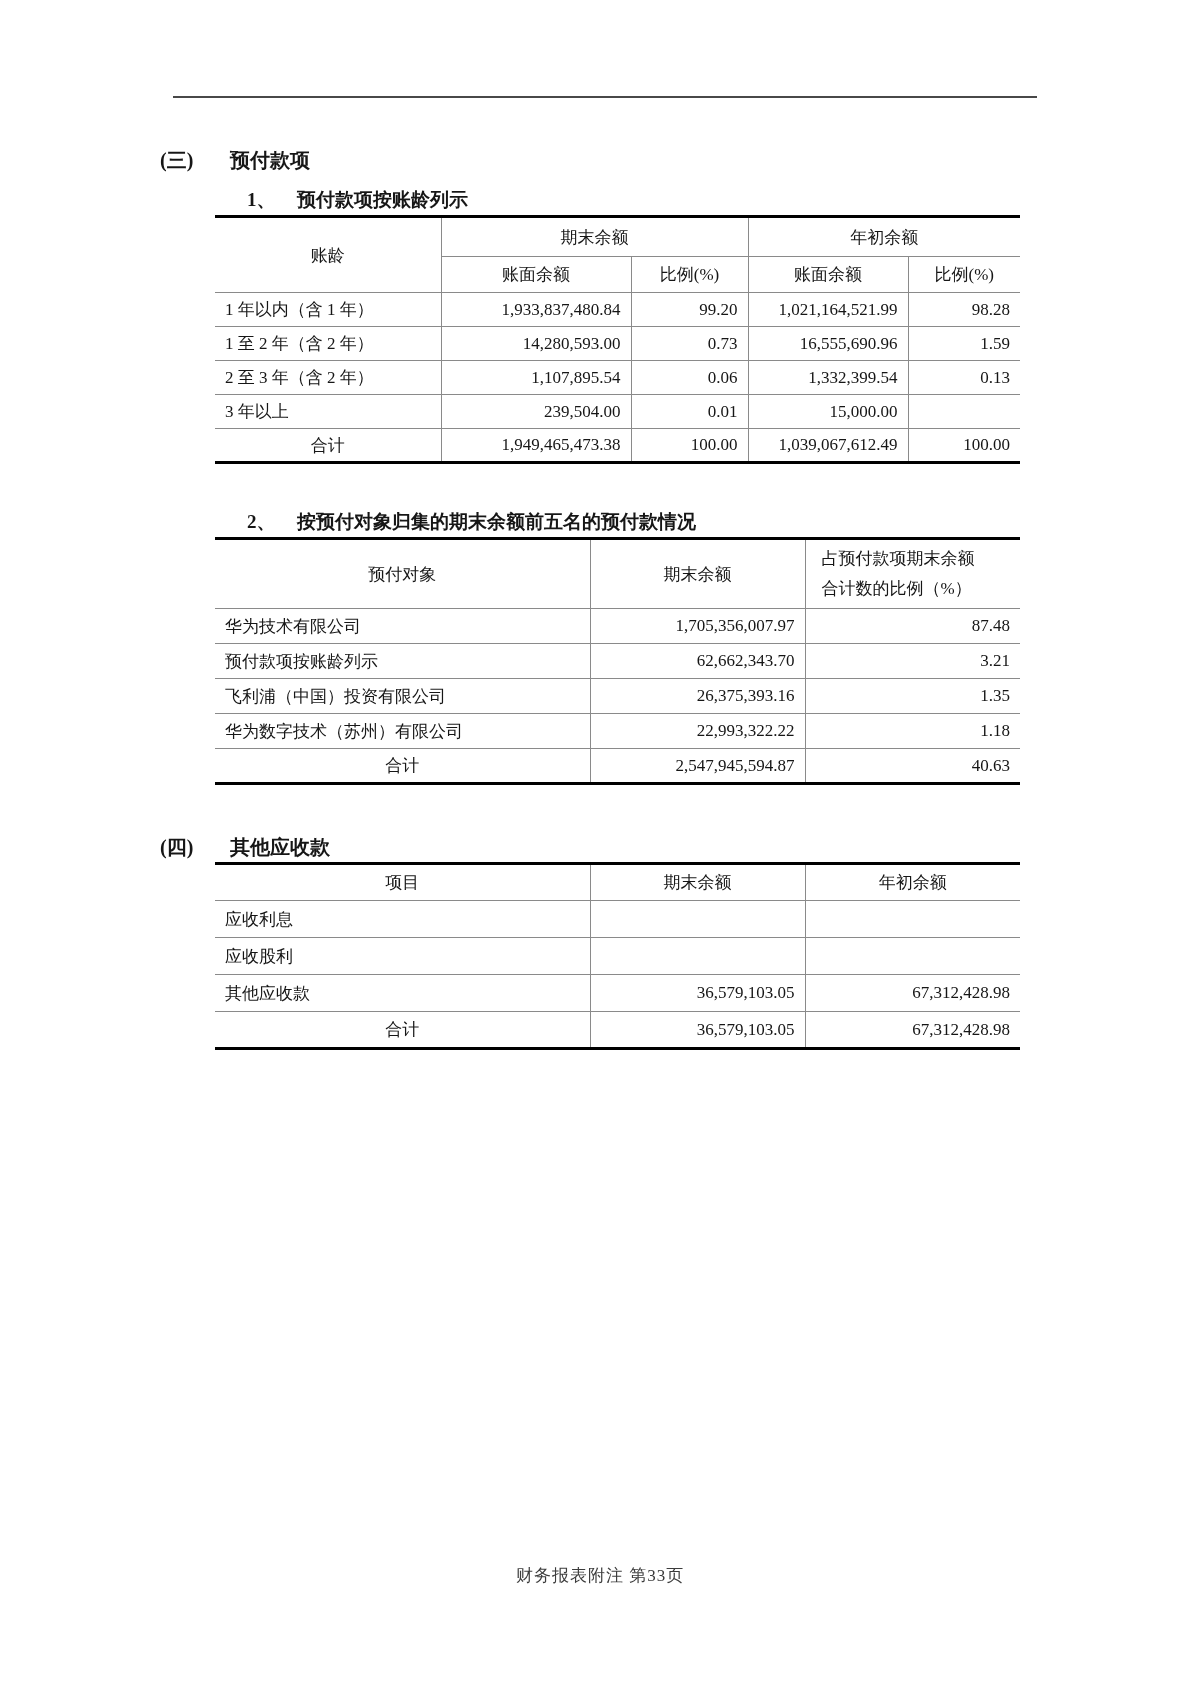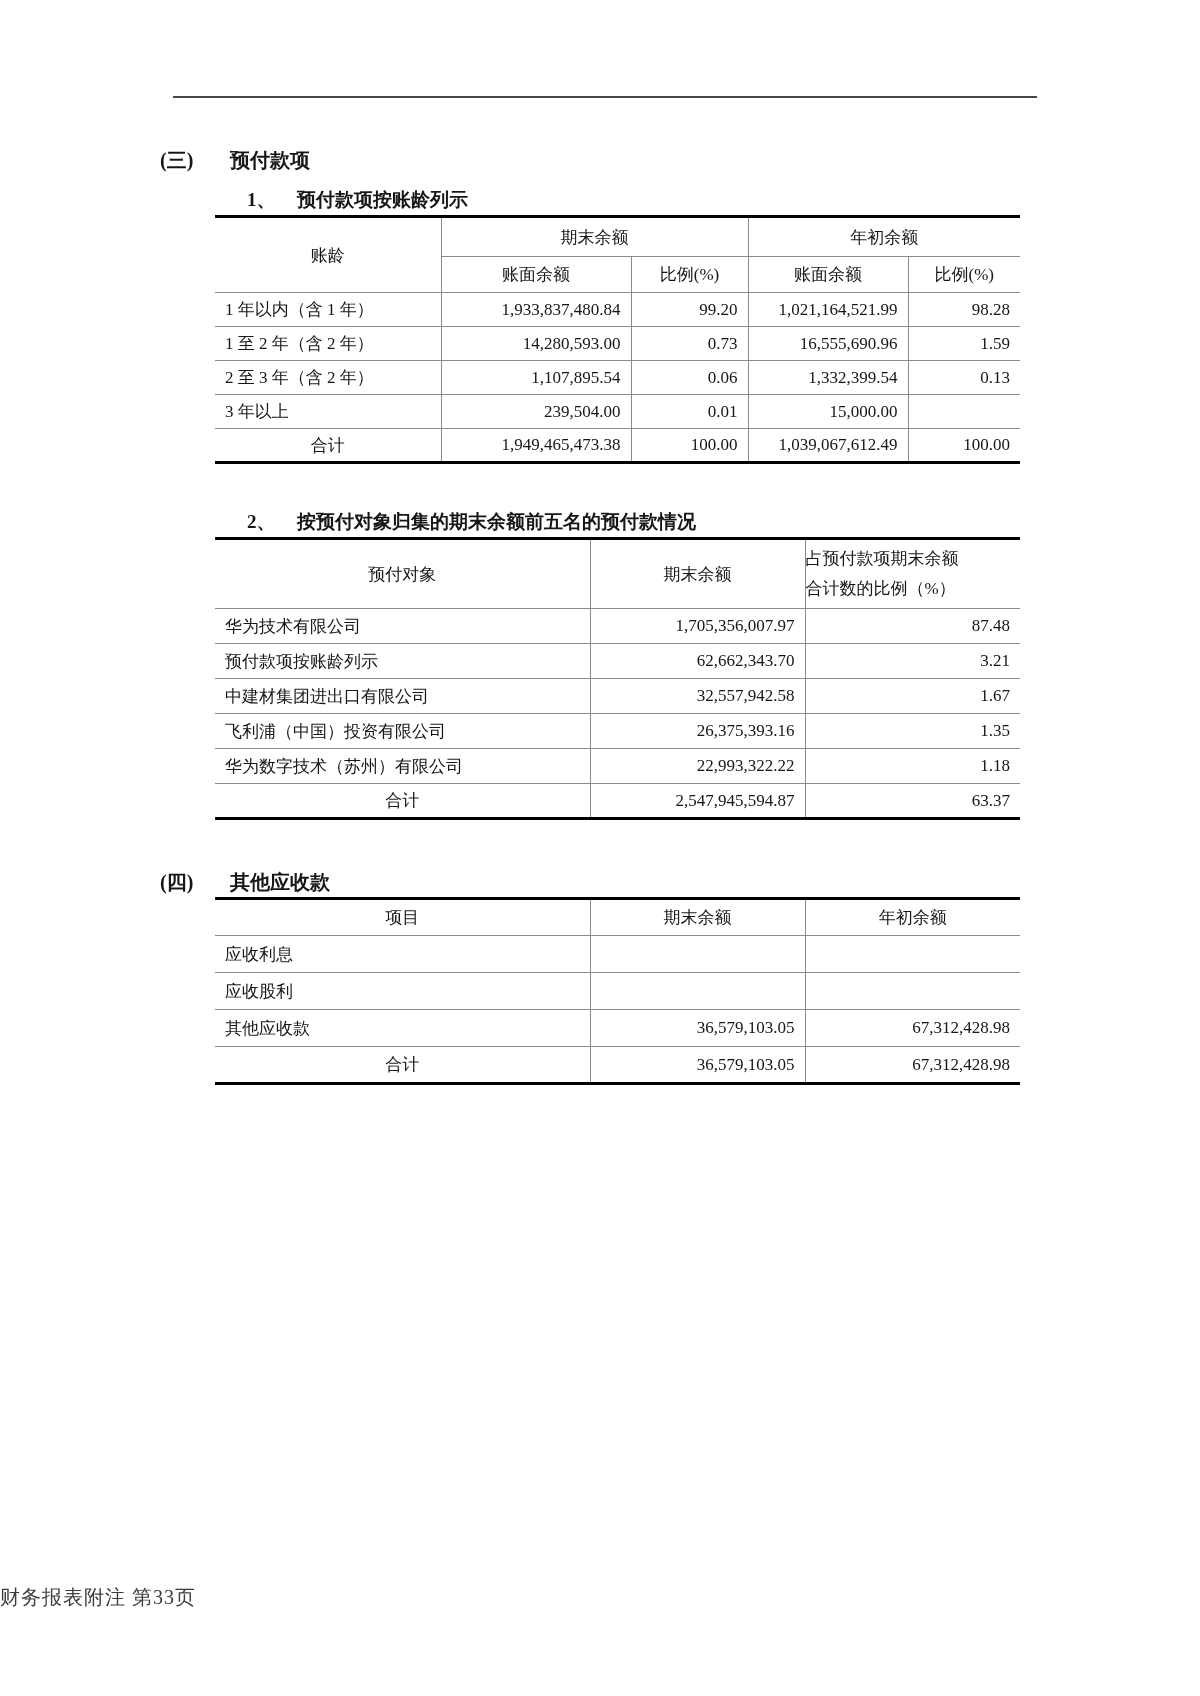--- a/index.html
+++ b/index.html
@@ -32,26 +32,26 @@
   .ctr{text-align:center;}
   .lbl{text-align:left;}
 
   .t1 tr.hrow1{height:40px;}
   .t1 tr.hrow2{height:36px;}
   .t1 tr.drow{height:34px;}
   .t2 tr.hrow{height:70px;}
   .t2 tr.drow{height:35px;}
   .t3 tr{height:37px;margin-top:21px;}
 
-  .ratio-head{padding-left:0;}
+  .ratio-head{padding-left:16px;}
   .ratio-head div{line-height:30px;}
 
   .footer{
     position:absolute;top:1564px;left:0;width:100%;
-    text-align:left;font-size:20px;color:#3c3c3c;letter-spacing:1px;margin-top:20px;
+    text-align:center;font-size:17px;color:#3c3c3c;letter-spacing:1px;
   }
 </style>
 </head>
 <body>
 
 <div class="page">
 
   <div class="top-rule"></div>
 
   <div class="h-sec" id="h-sec3">
@@ -146,38 +146,33 @@
       <td class="lbl hl">华为技术有限公司</td>
       <td class="num vl hl">1,705,356,007.97</td>
       <td class="num vl hl">87.48</td>
     </tr>
     <tr class="drow">
       <td class="lbl hl">预付款项按账龄列示</td>
       <td class="num vl hl">62,662,343.70</td>
       <td class="num vl hl">3.21</td>
     </tr>
     <tr class="drow">
-      <td class="lbl hl">中建材集团进出口有限公司</td>
-      <td class="num vl hl">32,557,942.58</td>
-      <td class="num vl hl">1.67</td>
-    </tr>
-    <tr class="drow">
       <td class="lbl hl">飞利浦（中国）投资有限公司</td>
       <td class="num vl hl">26,375,393.16</td>
       <td class="num vl hl">1.35</td>
     </tr>
     <tr class="drow">
       <td class="lbl hl">华为数字技术（苏州）有限公司</td>
       <td class="num vl hl">22,993,322.22</td>
       <td class="num vl hl">1.18</td>
     </tr>
     <tr class="drow">
       <td class="ctr hl">合计</td>
       <td class="num vl hl">2,547,945,594.87</td>
-      <td class="num vl hl">63.37</td>
+      <td class="num vl hl">40.63</td>
     </tr>
   </tbody>
     </table>
 
   <div class="h-sec" id="h-sec4">
     <span class="h-label">(四)</span>
     <span>其他应收款</span>
   </div>
 
   <table class="t3">

